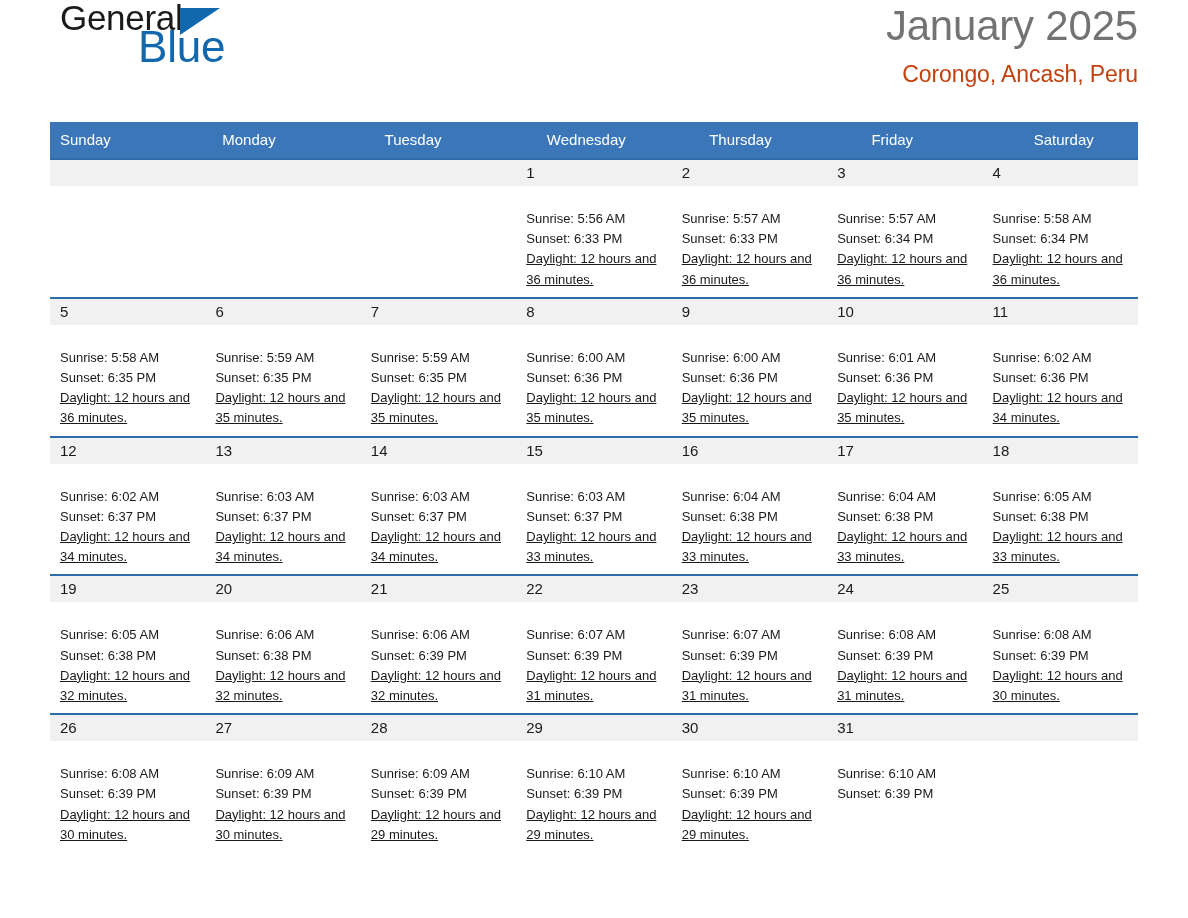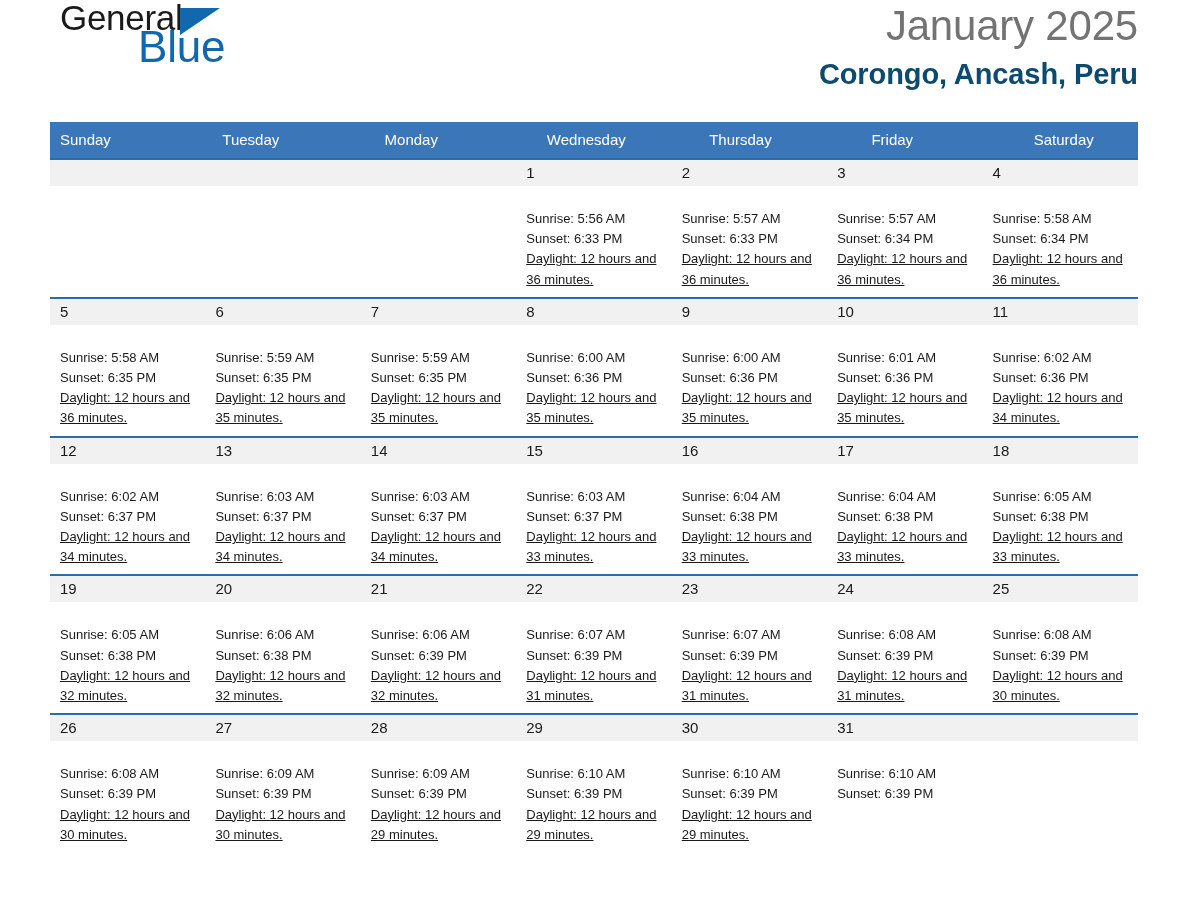--- a/index.html
+++ b/index.html
@@ -69,24 +69,24 @@
   }
   .month-title {
     font-size: 42px;
     line-height: 48px;
     font-weight: normal;
     color: #737373;
     margin: 0;
     letter-spacing: -0.2px;
   }
   .location-title {
-    font-size: 29px;
+    font-size: 23px;
     line-height: 30px;
-    font-weight: bold;
-    color: #0c4a6e;
+    font-weight: normal;
+    color: #c2410c;
     margin: 9px 0 0 0;
     letter-spacing: -0.1px;
   }
 
   
   .calendar {
     width: 1088px;
     margin-top: 14px;
   }
   .weekday-row {
@@ -158,22 +158,22 @@
     <div class="titles">
       <h1 class="month-title">January 2025</h1>
       <h2 class="location-title">Corongo, Ancash, Peru</h2>
     </div>
 
   </div>
 
   <div class="calendar">
     <div class="weekday-row" id="weekday-row">
         <div class="weekday">Sunday</div>
+        <div class="weekday">Monday</div>
         <div class="weekday">Tuesday</div>
-        <div class="weekday">Monday</div>
         <div class="weekday">Wednesday</div>
         <div class="weekday">Thursday</div>
         <div class="weekday">Friday</div>
         <div class="weekday">Saturday</div>
       </div>
     <div id="weeks-container">
         <div class="week-row">
           <div class="day-cell empty">
             <div class="daynum-band"><span class="daynum"></span></div>
           </div>

